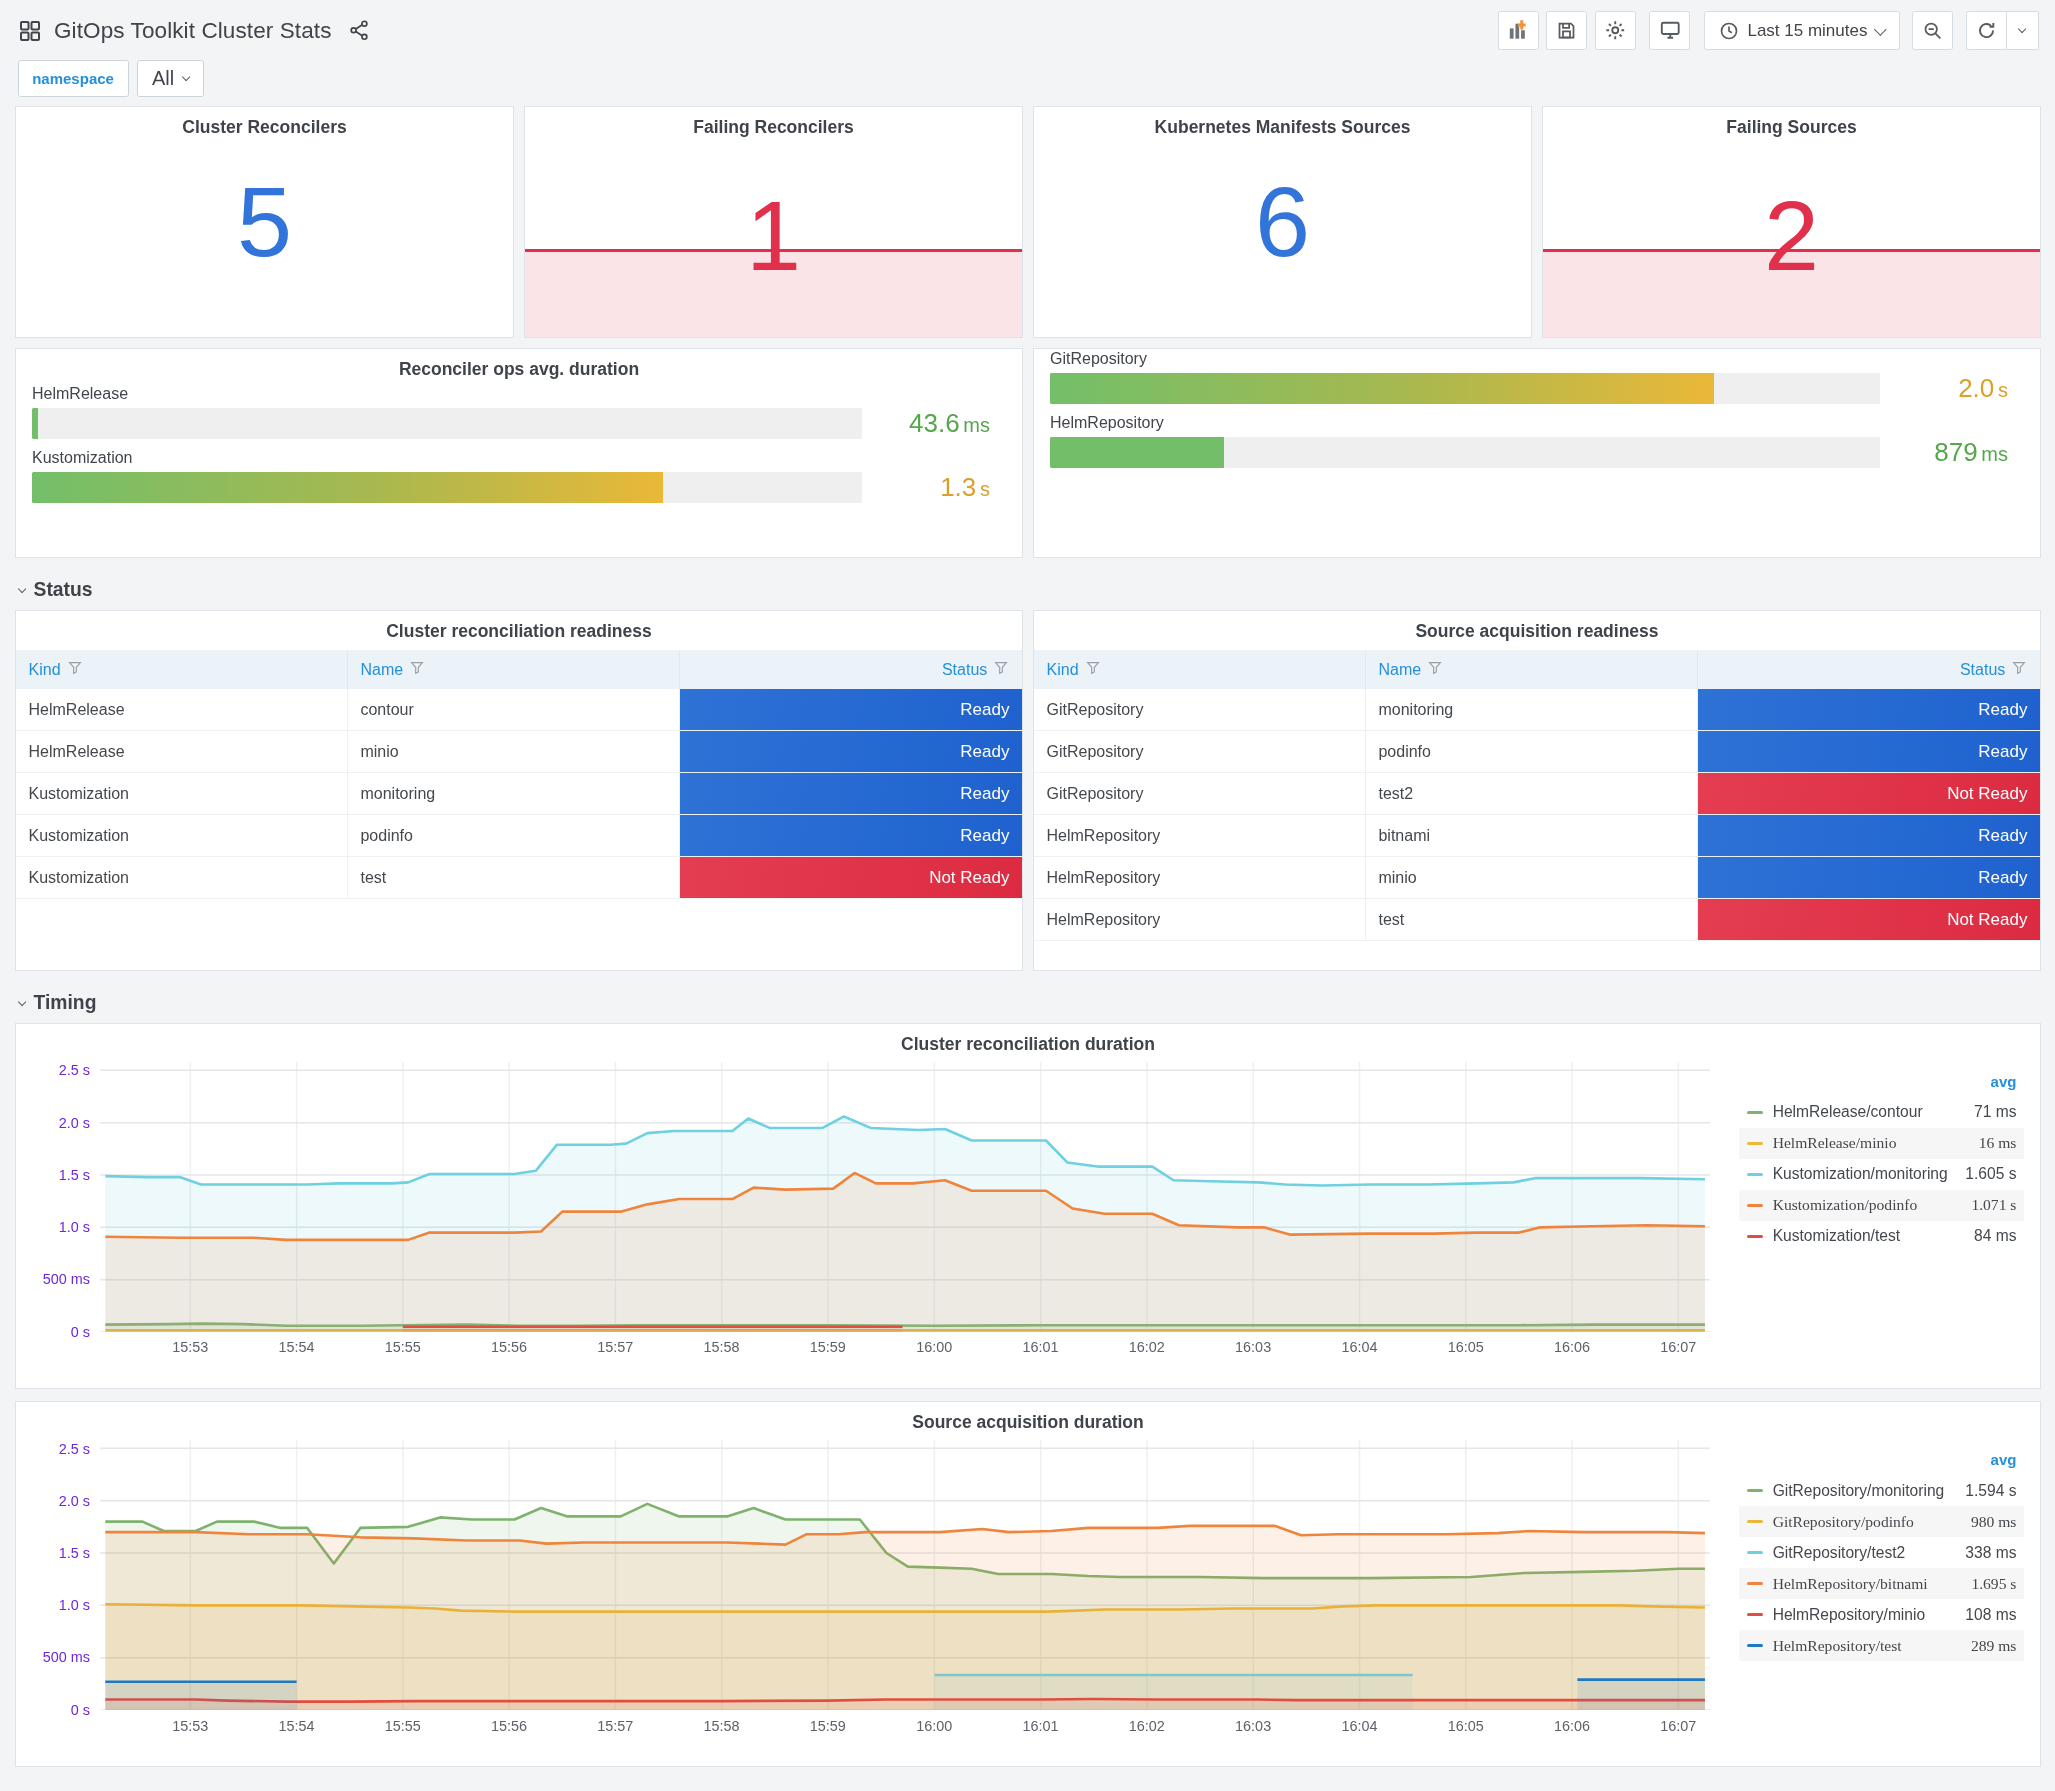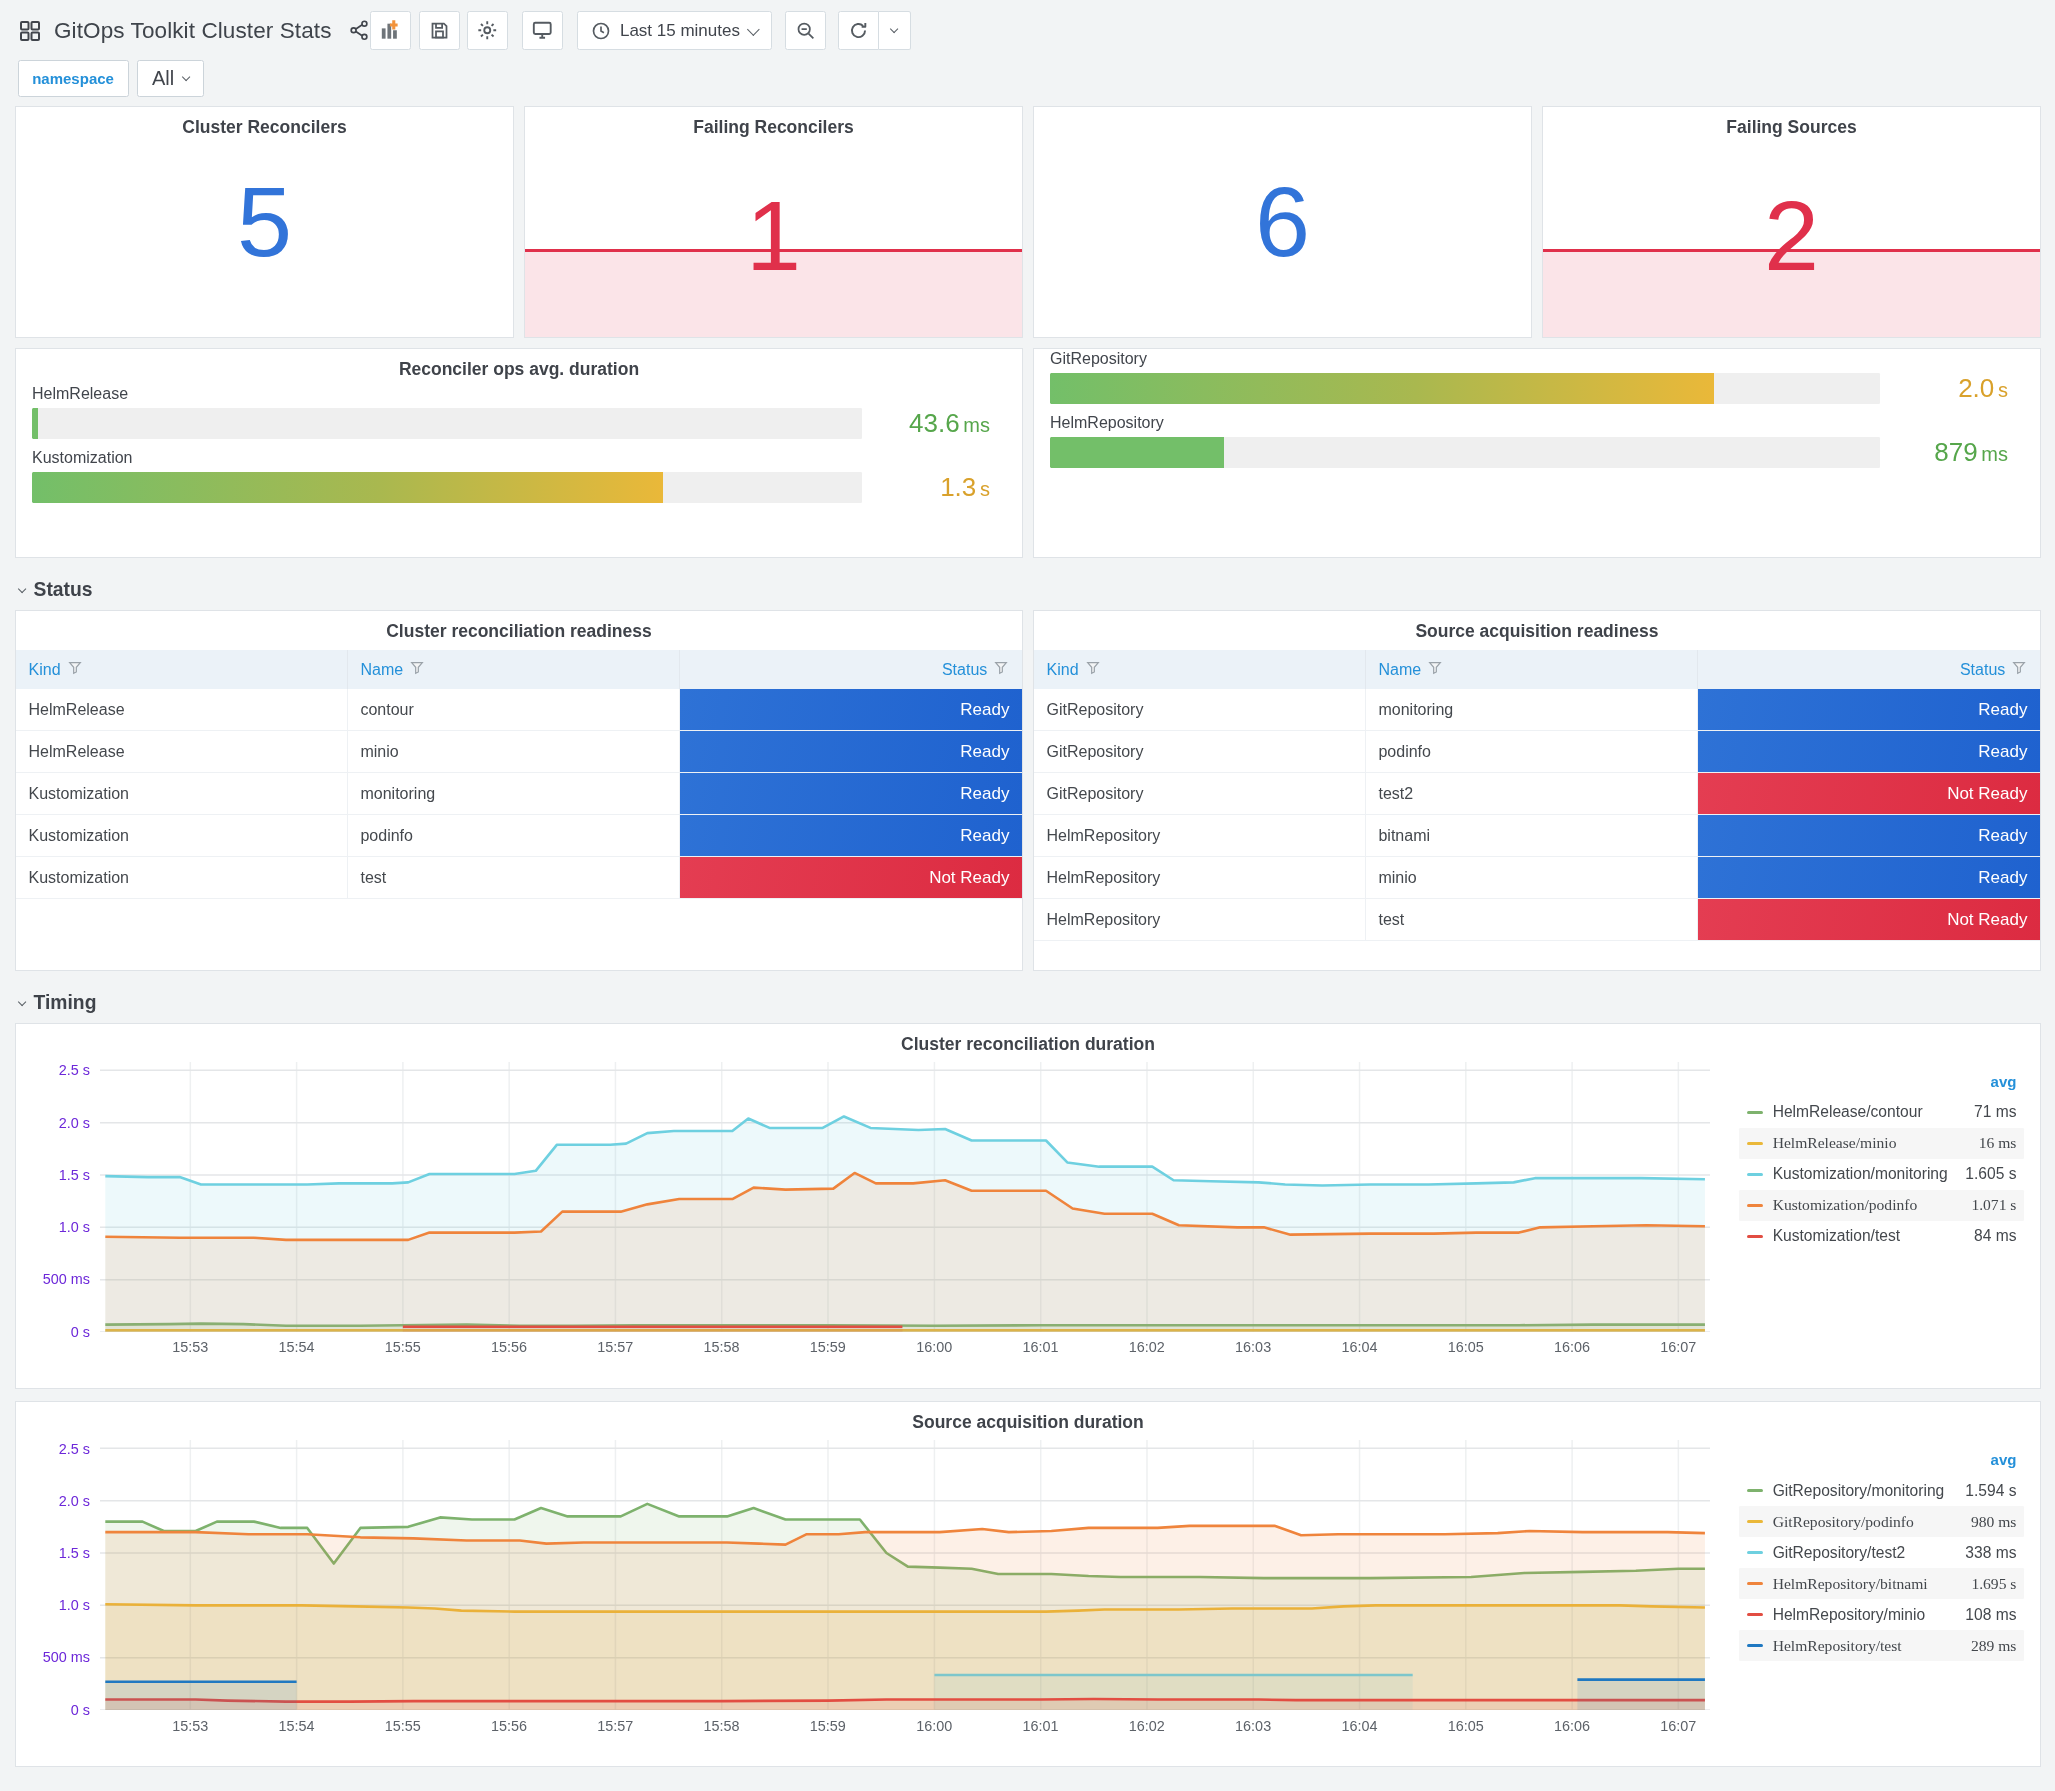--- a/index.html
+++ b/index.html
@@ -1,20 +1,20 @@
 <!DOCTYPE html>
 <html style="font-size:10px"><head>
 <meta charset="utf-8">
 <style>
   * { margin:0; padding:0; box-sizing:border-box; }
   html,body { width:2056px; background:#f2f4f5; font-family:"Liberation Sans", sans-serif; color:#41454c; }
   body { height:1791px; overflow:hidden; }
 
   
-  .dash-header { display:flex; align-items:center; justify-content:flex-start; padding:11.2px 17.5px 3.7px 17.5px; }
+  .dash-header { display:flex; align-items:center; justify-content:space-between; padding:11.2px 17.5px 3.7px 17.5px; }
   .dash-title-wrap { display:flex; align-items:center; gap:12.5px; }
   .dash-title { font-size:22.5px; font-weight:500; color:#3f444b; letter-spacing:0.1px; }
   .icon-btn, .tool-btn { display:flex; align-items:center; justify-content:center; background:#fff;
       border:0.6px solid #d6dde2; border-radius:2.5px; height:39px; min-width:41px; cursor:pointer; color:#555b61; }
   .toolbar { display:flex; align-items:center; gap:7.5px; }
   .btn-group { display:flex; }
   .btn-group .tool-btn:first-child { border-radius:2.5px 0 0 2.5px; }
   .btn-group .tool-btn:last-child { border-radius:0 2.5px 2.5px 0; border-left:none; min-width:32px; }
   .timepicker { display:flex; align-items:center; gap:8.7px; padding:0 13.7px; font-size:17px; color:#41454c; }
   .chev { width:8.7px; height:8.7px; border-right:1.9px solid #5a6066; border-bottom:1.9px solid #5a6066;
@@ -191,20 +191,21 @@
 
     <div class="stat-value" style="color:#3274D9">5</div>
   </div>
   <div class="panel stat-panel alert">
     <div class="panel-title">Failing Reconcilers</div>
     <div class="spark-line"></div>
         <div class="spark-fill"></div>
     <div class="stat-value" style="color:#E0304B">1</div>
   </div>
   <div class="panel stat-panel ">
+    <div class="panel-title">Kubernetes Manifests Sources</div>
 
     <div class="stat-value" style="color:#3274D9">6</div>
   </div>
   <div class="panel stat-panel alert">
     <div class="panel-title">Failing Sources</div>
     <div class="spark-line"></div>
         <div class="spark-fill"></div>
     <div class="stat-value" style="color:#E0304B">2</div>
   </div>
     </div>

